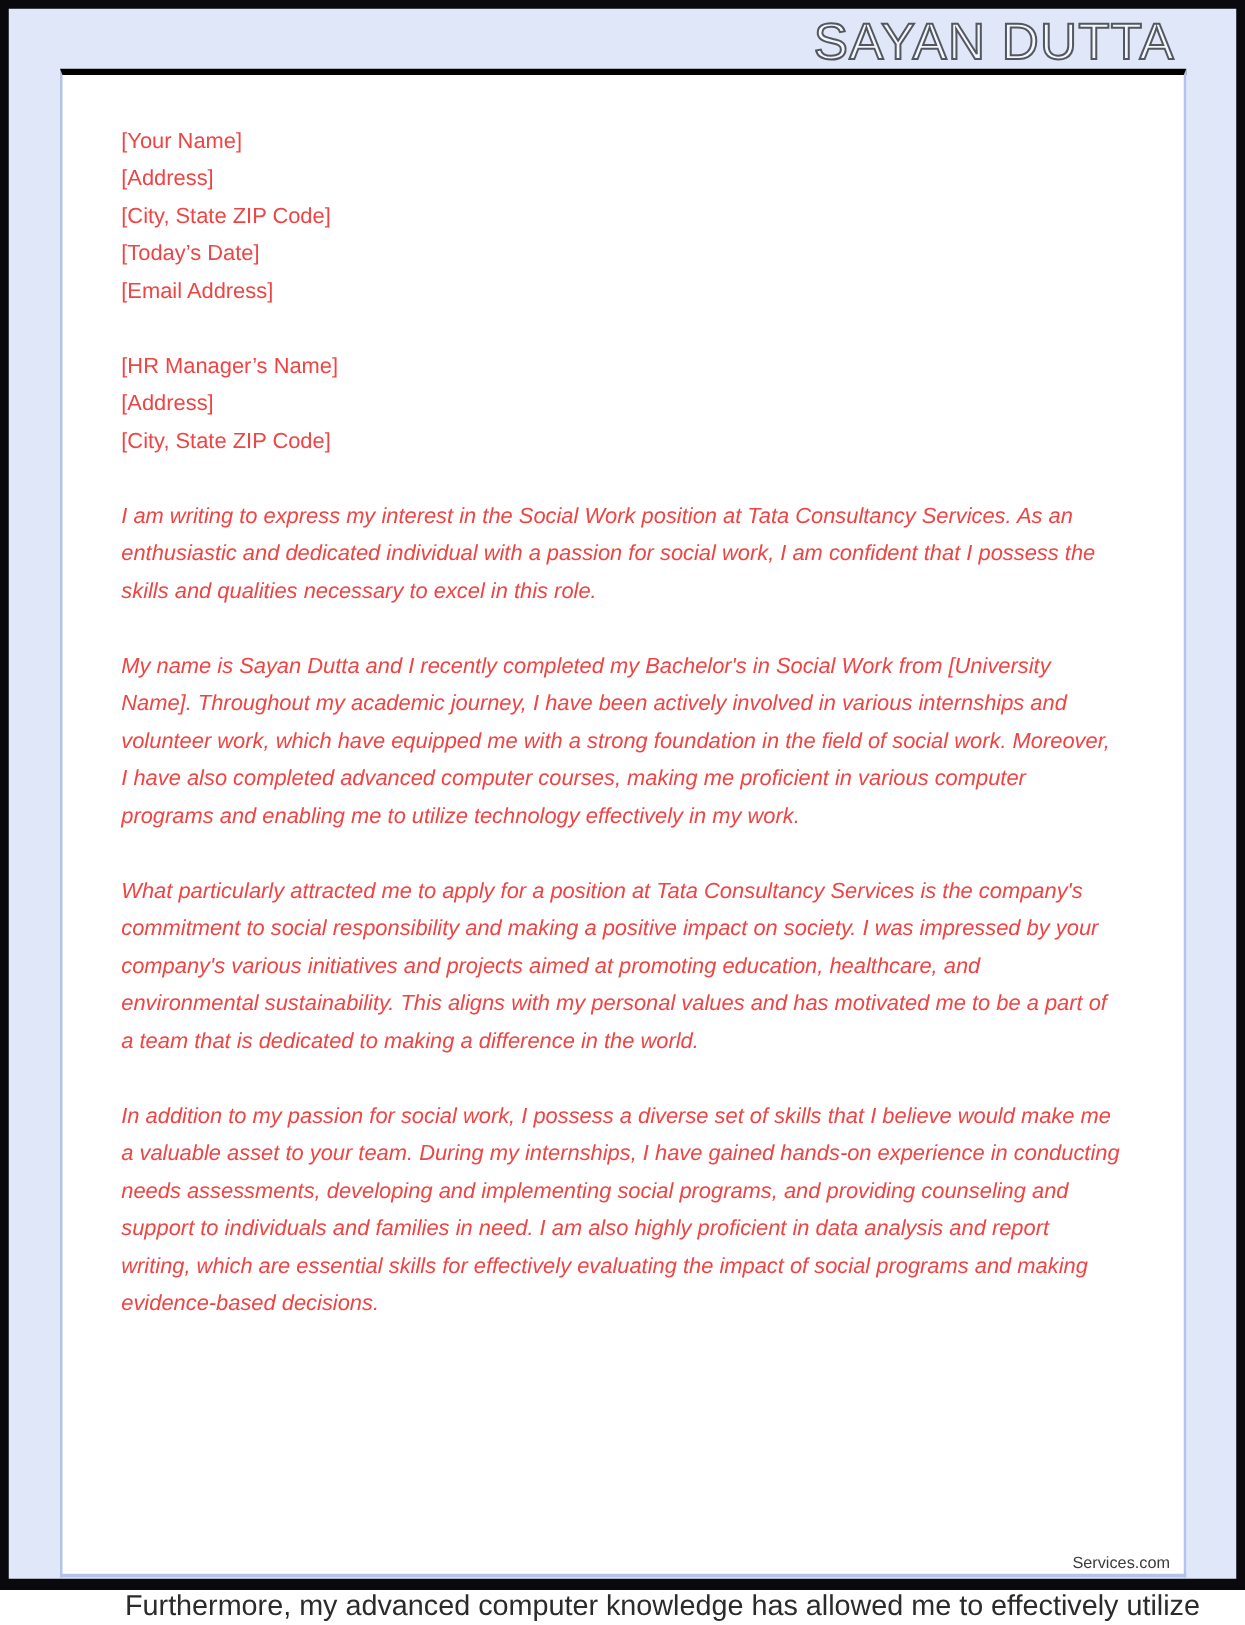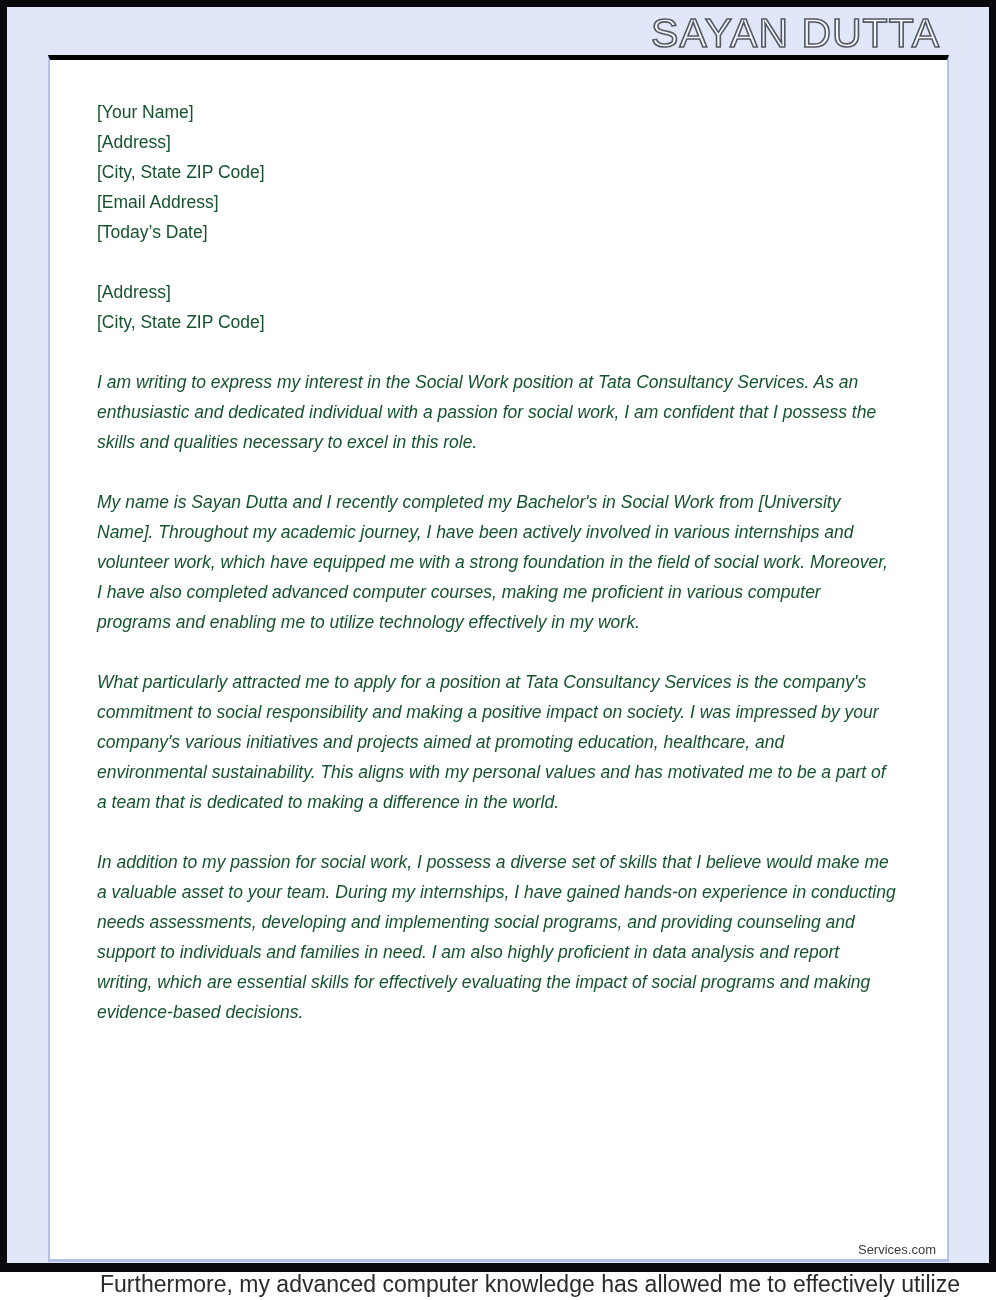--- a/index.html
+++ b/index.html
@@ -37,21 +37,21 @@
     background: #ffffff;
     border-top: 5px solid #000000;
     border-left: 2px solid #b5c3e9;
     border-right: 2px solid #b5c3e9;
     border-bottom: 3px solid #b5c3e9;
   }
   .content {
     position: absolute;
     left: 0; top: 0; right: 0;
     padding: 37px 50px 0 47px;
-    color: #14532d;
+    color: #ef4444;
     font-size: 17.5px;
     line-height: 30px;
   }
   .block { margin: 0 0 30px 0; }
   .line { white-space: nowrap; }
   .para { margin: 0 0 30px 0; max-width: 800px; font-style: italic; }
   .watermark {
     position: absolute;
     right: 11px; bottom: 1px;
     font-size: 13px;
@@ -74,25 +74,26 @@
 
   <div class="brand">SAYAN DUTTA</div>
 
   <div class="page">
     <div class="content">
 
       <div class="block">
         <div class="line">[Your Name]</div>
         <div class="line">[Address]</div>
         <div class="line">[City, State ZIP Code]</div>
+        <div class="line">[Today’s Date]</div>
         <div class="line">[Email Address]</div>
-        <div class="line">[Today’s Date]</div>
       </div>
 
       <div class="block">
+        <div class="line">[HR Manager’s Name]</div>
         <div class="line">[Address]</div>
         <div class="line">[City, State ZIP Code]</div>
       </div>
 
 
       <p class="para">I am writing to express my interest in the Social Work position at Tata Consultancy Services. As an enthusiastic and dedicated individual with a passion for social work, I am confident that I possess the skills and qualities necessary to excel in this role.</p>
       <p class="para">My name is Sayan Dutta and I recently completed my Bachelor's in Social Work from [University Name]. Throughout my academic journey, I have been actively involved in various internships and volunteer work, which have equipped me with a strong foundation in the field of social work. Moreover, I have also completed advanced computer courses, making me proficient in various computer programs and enabling me to utilize technology effectively in my work.</p>
       <p class="para">What particularly attracted me to apply for a position at Tata Consultancy Services is the company's commitment to social responsibility and making a positive impact on society. I was impressed by your company's various initiatives and projects aimed at promoting education, healthcare, and environmental sustainability. This aligns with my personal values and has motivated me to be a part of a team that is dedicated to making a difference in the world.</p>
       <p class="para">In addition to my passion for social work, I possess a diverse set of skills that I believe would make me a valuable asset to your team. During my internships, I have gained hands-on experience in conducting needs assessments, developing and implementing social programs, and providing counseling and support to individuals and families in need. I am also highly proficient in data analysis and report writing, which are essential skills for effectively evaluating the impact of social programs and making evidence-based decisions.</p>
 

